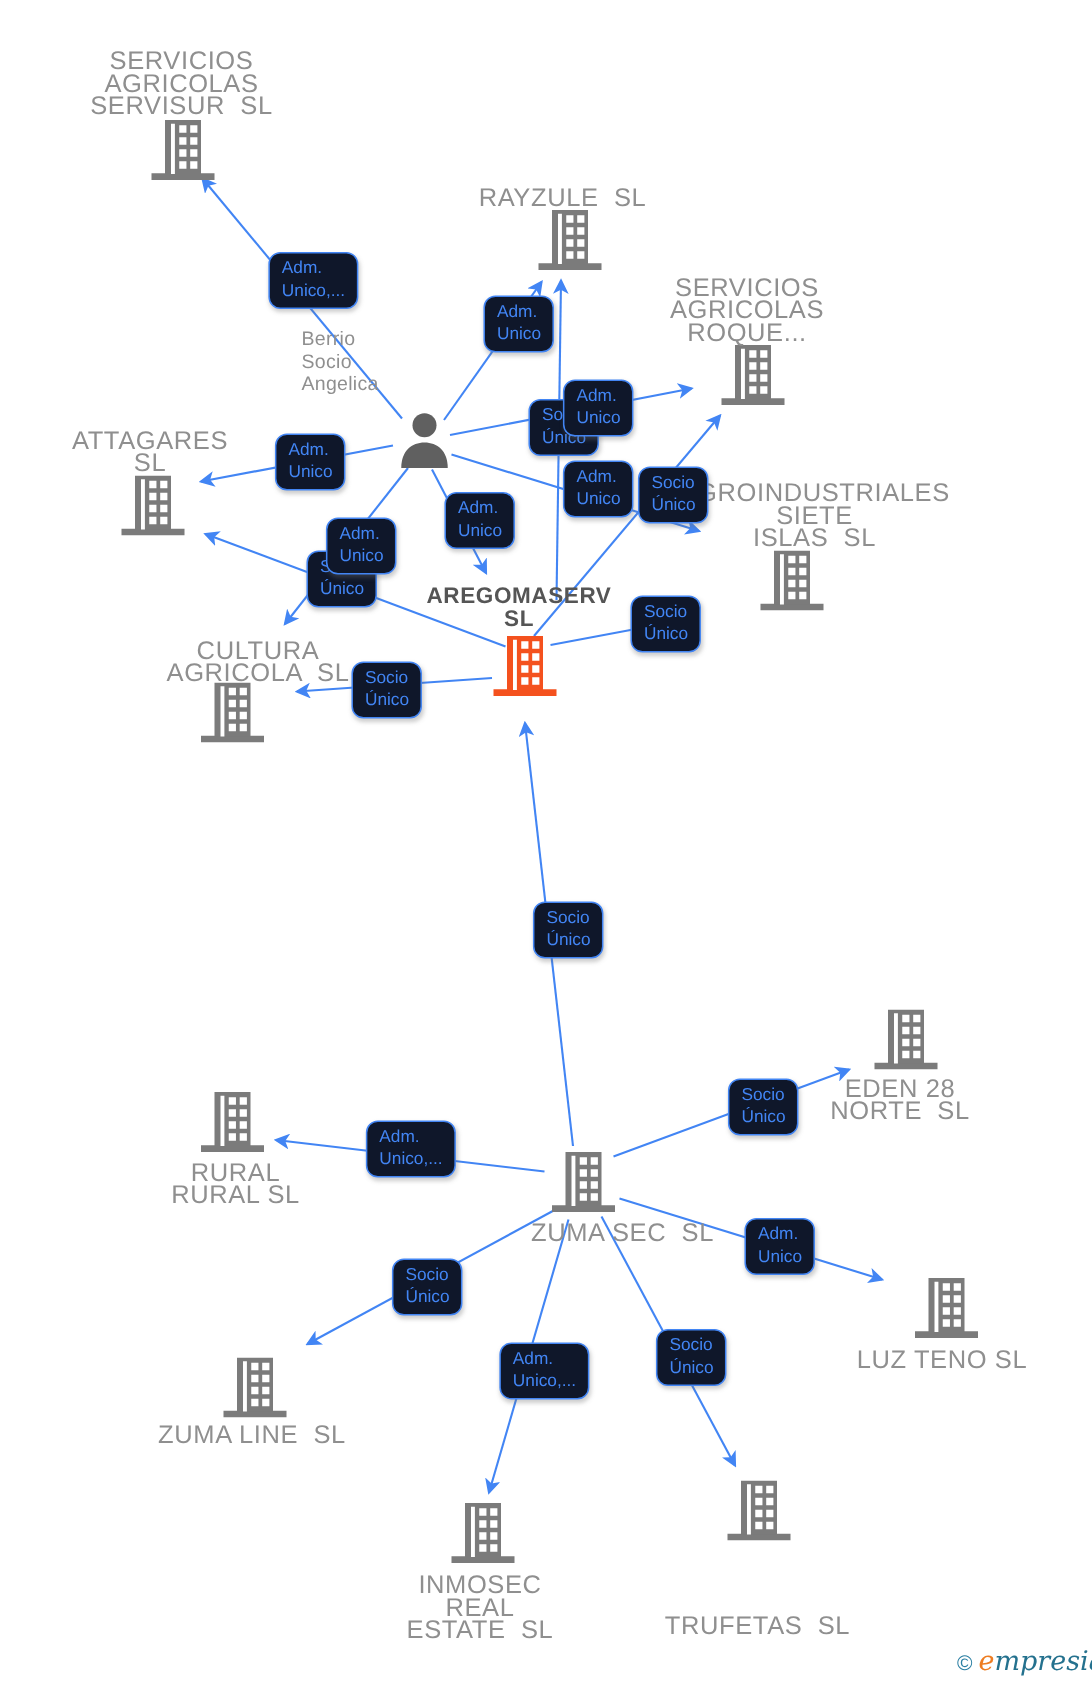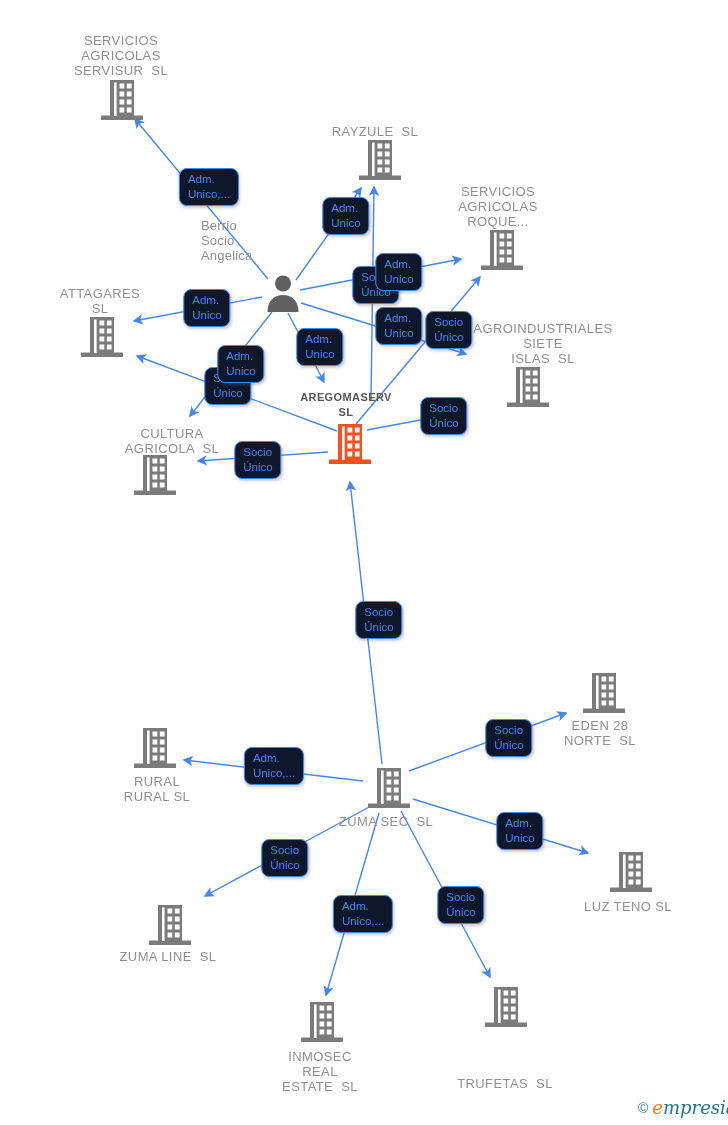--- a/index.html
+++ b/index.html
@@ -6,24 +6,24 @@
   body{
     width:728px;height:1125px;position:relative;background:#ffffff;
     font-family:"Liberation Sans",sans-serif;overflow:hidden;
   }
   #graph-canvas{position:absolute;inset:0;}
   #edges-svg{position:absolute;left:0;top:0;pointer-events:none;}
   line.edge{stroke:#4285f4;stroke-width:1.4px;fill:none;}
   .node-icon{position:absolute;cursor:pointer;}
   .company-label{
     position:absolute;width:180px;transform:translateX(-50%);text-align:center;
-    font-size:13px;color:#8f8f8f;letter-spacing:.4px;cursor:pointer;
+    font-size:17px;color:#8f8f8f;letter-spacing:.4px;cursor:pointer;
   }
   .company-label div{line-height:15px;white-space:pre;}
-  .company-label.highlight{color:#555555;font-weight:bold;font-size:11px;letter-spacing:.4px;}
+  .company-label.highlight{color:#555555;font-weight:bold;font-size:15px;letter-spacing:.4px;}
   .person-name{
     position:absolute;width:160px;transform:translateX(-50%);text-align:left;
     font-size:13px;color:#8f8f8f;letter-spacing:.2px;cursor:pointer;
   }
   .person-name div{line-height:15px;}
   .edge-label{
     position:absolute;transform:translate(-50%,-50%);
     background:#0f172a;border:1.5px solid #4285f4;border-radius:8px;
     padding:3px 8px;color:#4285f4;font-size:11.5px;
     box-shadow:1px 2px 3px rgba(110,110,110,.35);cursor:pointer;margin-left:12px;
@@ -200,21 +200,21 @@
           <rect x="14" y="2.5" width="2.6" height="33.5" fill="#fff"></rect>
           <rect x="19.5" y="3.5" width="4.8" height="5" fill="#fff"></rect>
           <rect x="26.8" y="3.5" width="4.8" height="5" fill="#fff"></rect>
           <rect x="19.5" y="11.5" width="4.8" height="5" fill="#fff"></rect>
           <rect x="26.8" y="11.5" width="4.8" height="5" fill="#fff"></rect>
           <rect x="19.5" y="19.5" width="4.8" height="5" fill="#fff"></rect>
           <rect x="26.8" y="19.5" width="4.8" height="5" fill="#fff"></rect>
           <rect x="19.5" y="27.5" width="4.8" height="5" fill="#fff"></rect>
           <rect x="26.8" y="27.5" width="4.8" height="5" fill="#fff"></rect>
         </svg></div>
-      <div class="company-label" style="left: 386px; top: 814px;">
+      <div class="company-label" style="left: 386px; top: 814px; text-align: right;">
         <div>ZUMA SEC  SL</div>
       </div>
       <div class="node-icon" style="left: 582px; top: 673px;"><svg width="44" height="40" viewBox="0 0 44 40">
           <rect x="1" y="35.5" width="42" height="4.5" fill="#7b7b7b"></rect>
           <rect x="10" y="0" width="24" height="36" fill="#7b7b7b"></rect>
           <rect x="14" y="2.5" width="2.6" height="33.5" fill="#fff"></rect>
           <rect x="19.5" y="3.5" width="4.8" height="5" fill="#fff"></rect>
           <rect x="26.8" y="3.5" width="4.8" height="5" fill="#fff"></rect>
           <rect x="19.5" y="11.5" width="4.8" height="5" fill="#fff"></rect>
           <rect x="26.8" y="11.5" width="4.8" height="5" fill="#fff"></rect>

